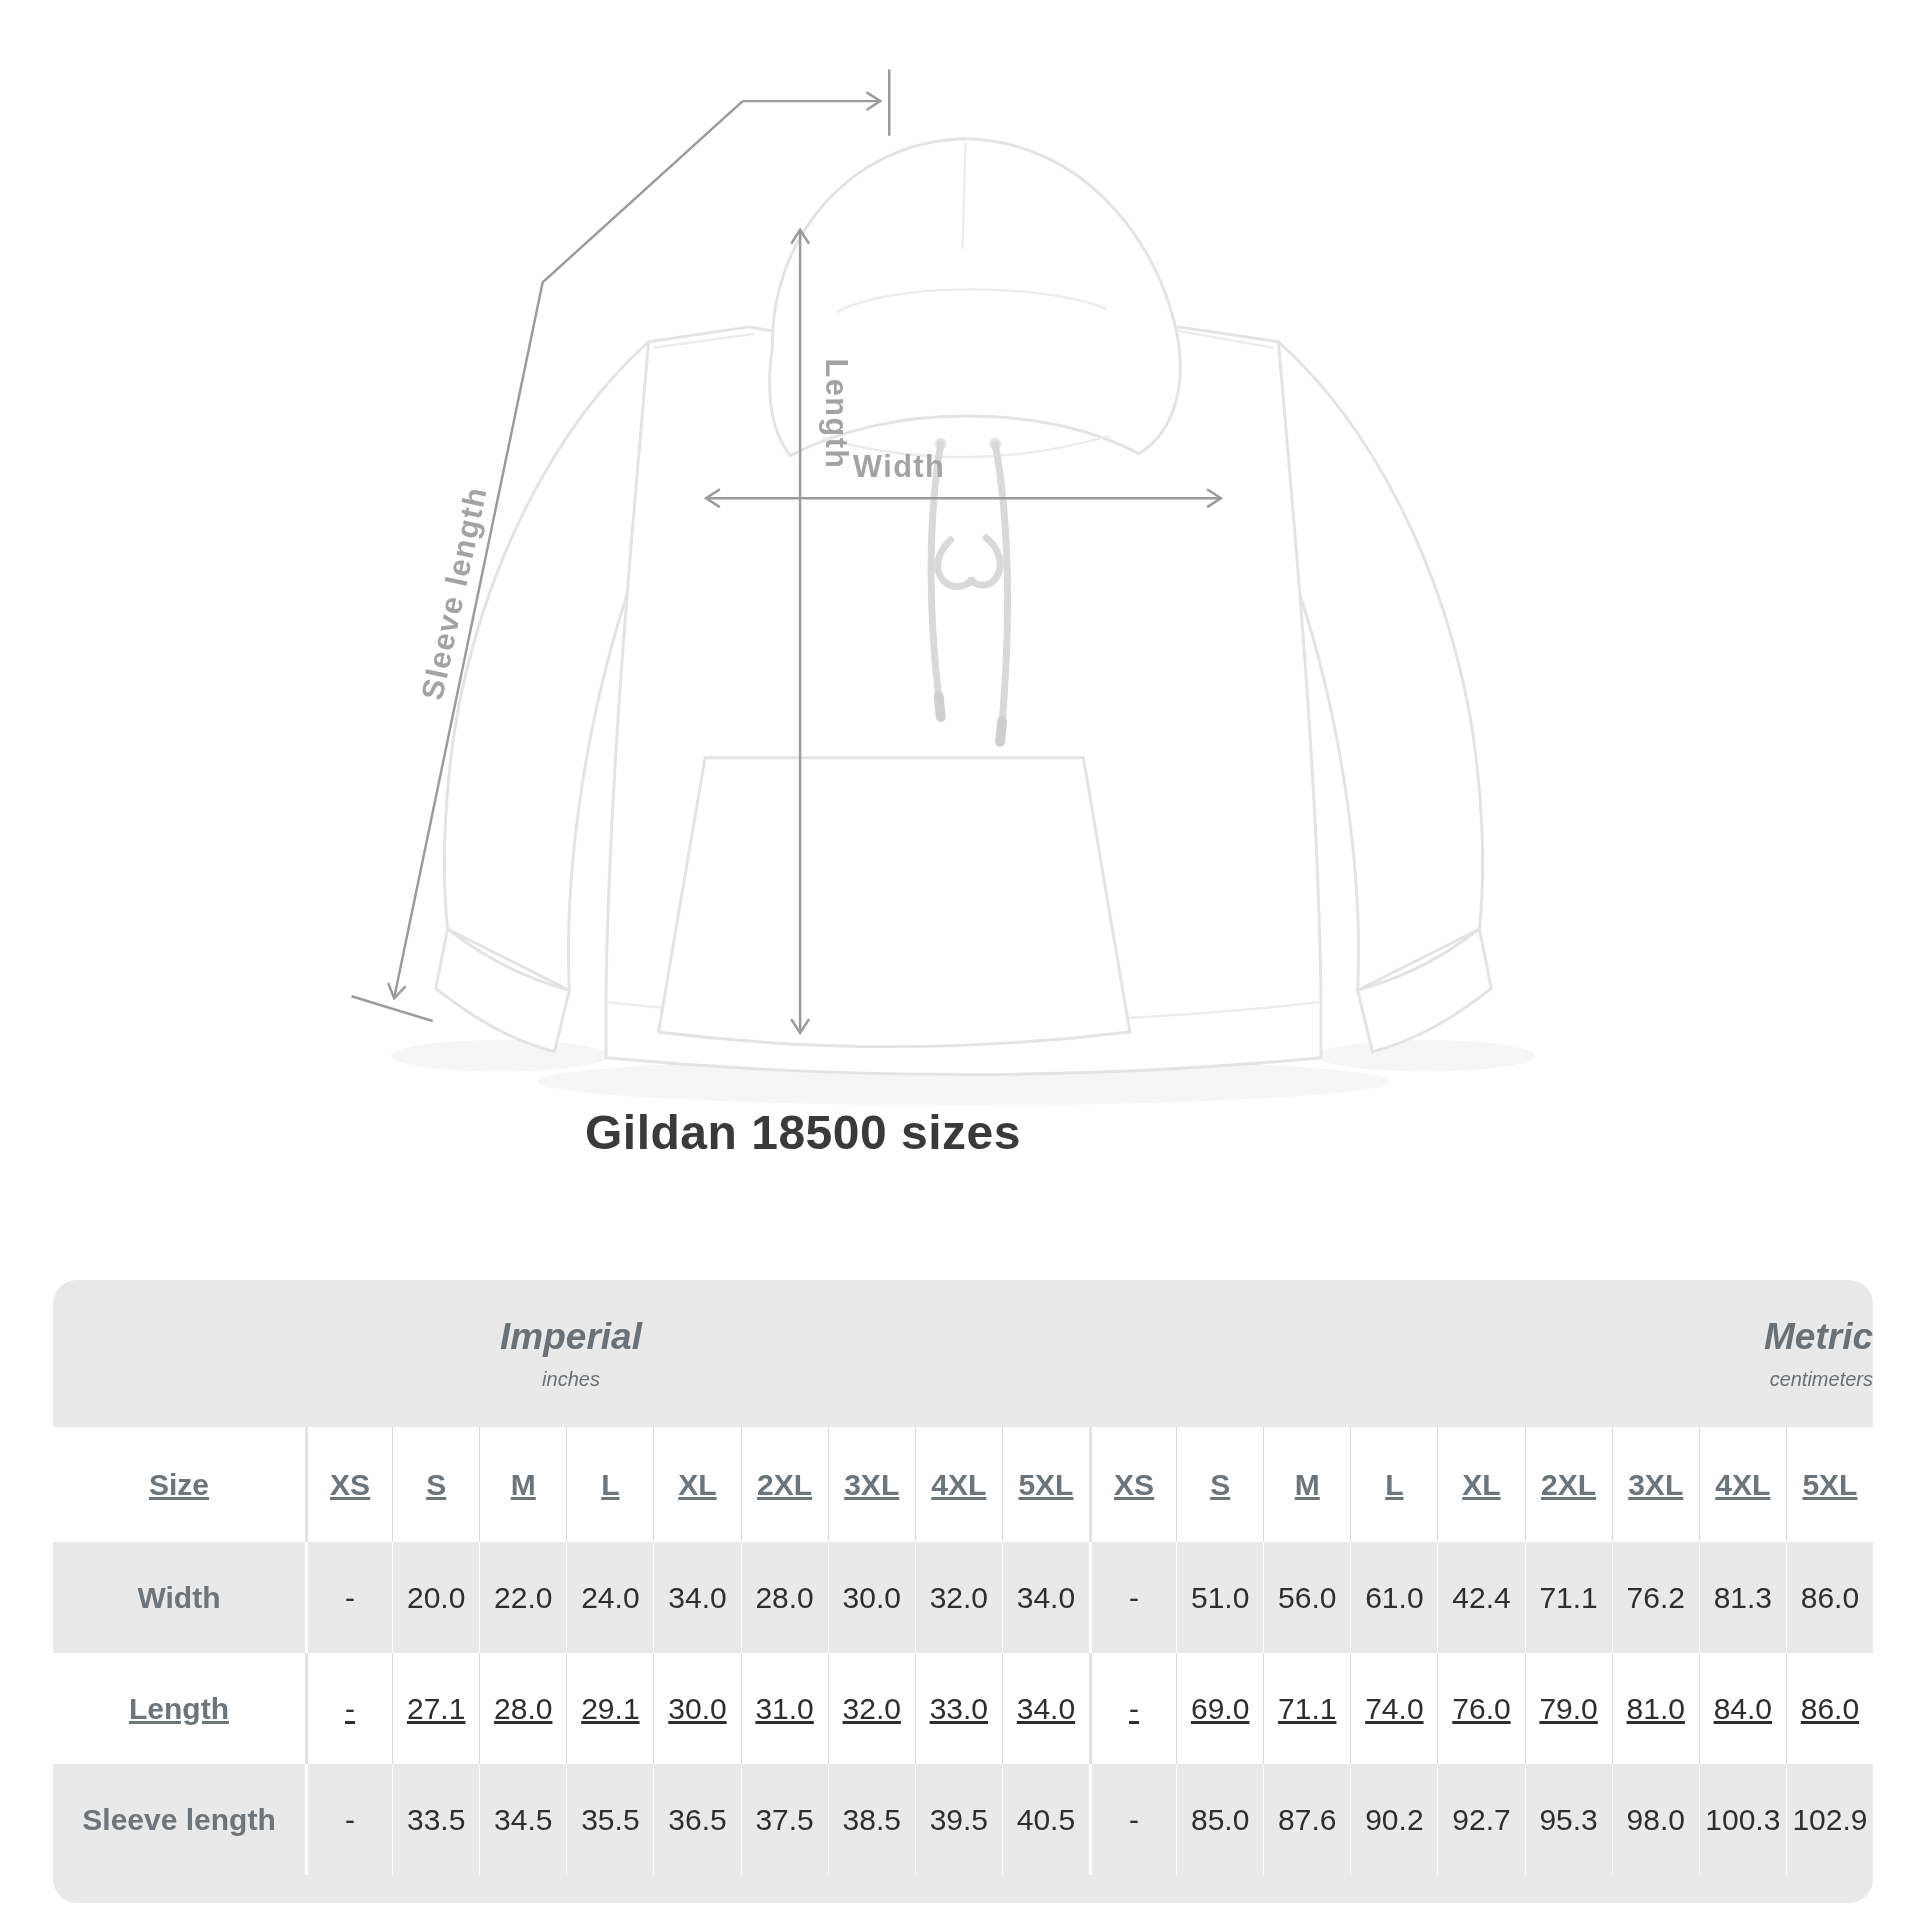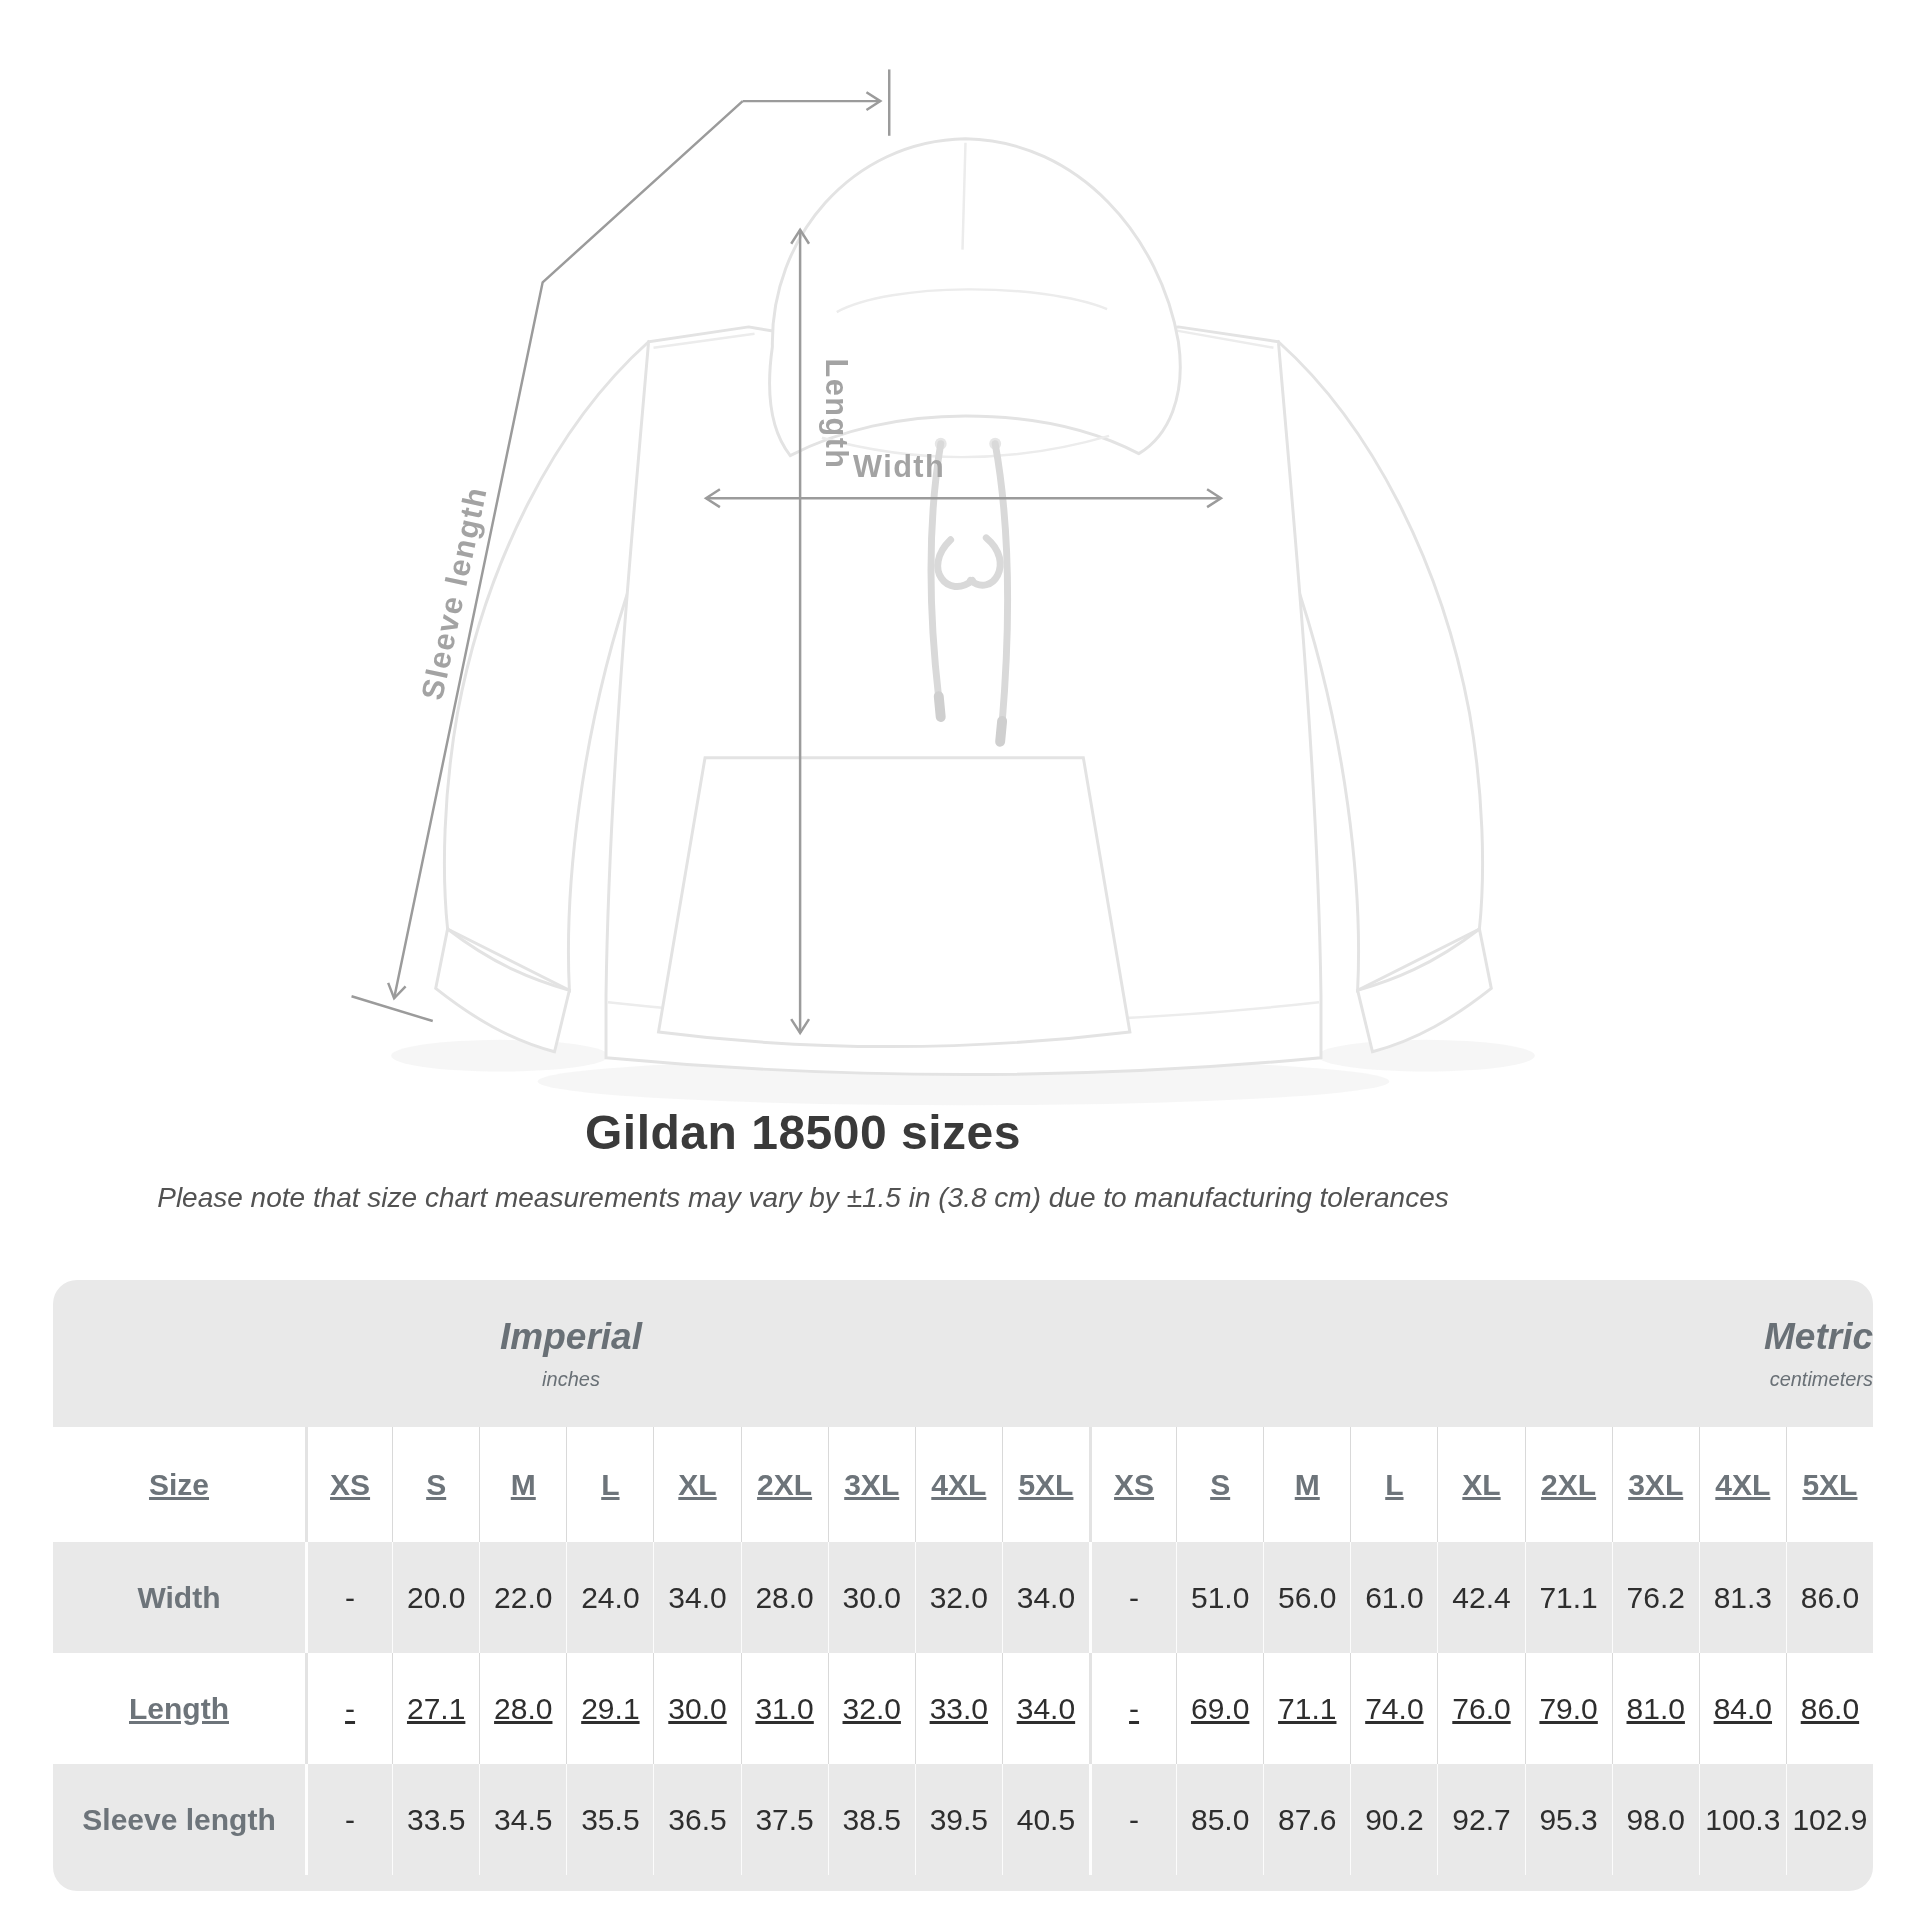--- a/index.html
+++ b/index.html
@@ -13,21 +13,21 @@
   .title-block{position:absolute;left:0;top:1105px;width:1606px;text-align:center;}
   .chart-title{font-size:48px;font-weight:700;color:#3a3a3a;letter-spacing:0.5px;margin:0;}
   .chart-subtitle{font-size:28px;font-style:italic;color:#525252;margin-top:22px;}
 
   .size-table{
     position:absolute;left:53px;top:1280px;width:1820px;
     display:grid;
     grid-template-columns:252px repeat(18,1fr);
     grid-template-rows:147px 115px 111px 111px 111px;
     background:#e9e9e9;border-radius:24px;overflow:hidden;
-    padding-bottom:16px;
+    padding-bottom:28px;
   }
   .cell{display:flex;align-items:center;justify-content:center;}
   .w{background:#ffffff;text-decoration:underline;}
   .g{background:transparent;}
   .w.sep{border-left:1px solid #d9d9d9;}
   .g.sep{border-left:1px solid rgba(255,255,255,.85);text-align:center;}
   .w.mid{border-left:3px solid #e3e3e3;}
   .g.mid{border-left:3px solid rgba(255,255,255,.92);}
   .group-cell{flex-direction:column;gap:10px;background:transparent;}
   .group-label{font-size:37px;font-weight:700;font-style:italic;color:#697076;}
@@ -101,21 +101,20 @@
 
       <text class="meas-label" x="834" y="418" text-anchor="middle" transform="rotate(90 834 418)">Length</text>
       <text class="meas-label" x="908" y="482" text-anchor="middle">Width</text>
       <text class="meas-label" x="469" y="601" text-anchor="middle" transform="rotate(-78 469 601)">Sleeve length</text>
     </g>
   </svg>
 </div>
 
 <div class="title-block">
   <div class="chart-title">Gildan 18500 sizes</div>
-  <div class="chart-subtitle">Please note that size chart measurements may vary by ±1.5 in (3.8 cm) due to manufacturing tolerances</div>
 </div>
 
 <div class="size-table">
     <div class="cell group-cell g" style="grid-column: 1 / 11;">
       <div class="group-label">Imperial</div>
       <div class="group-sub">inches</div>
     </div>
     <div class="cell group-cell g" style="grid-column: 11 / 20; align-items: flex-end;">
       <div class="group-label">Metric</div>
       <div class="group-sub">centimeters</div>

